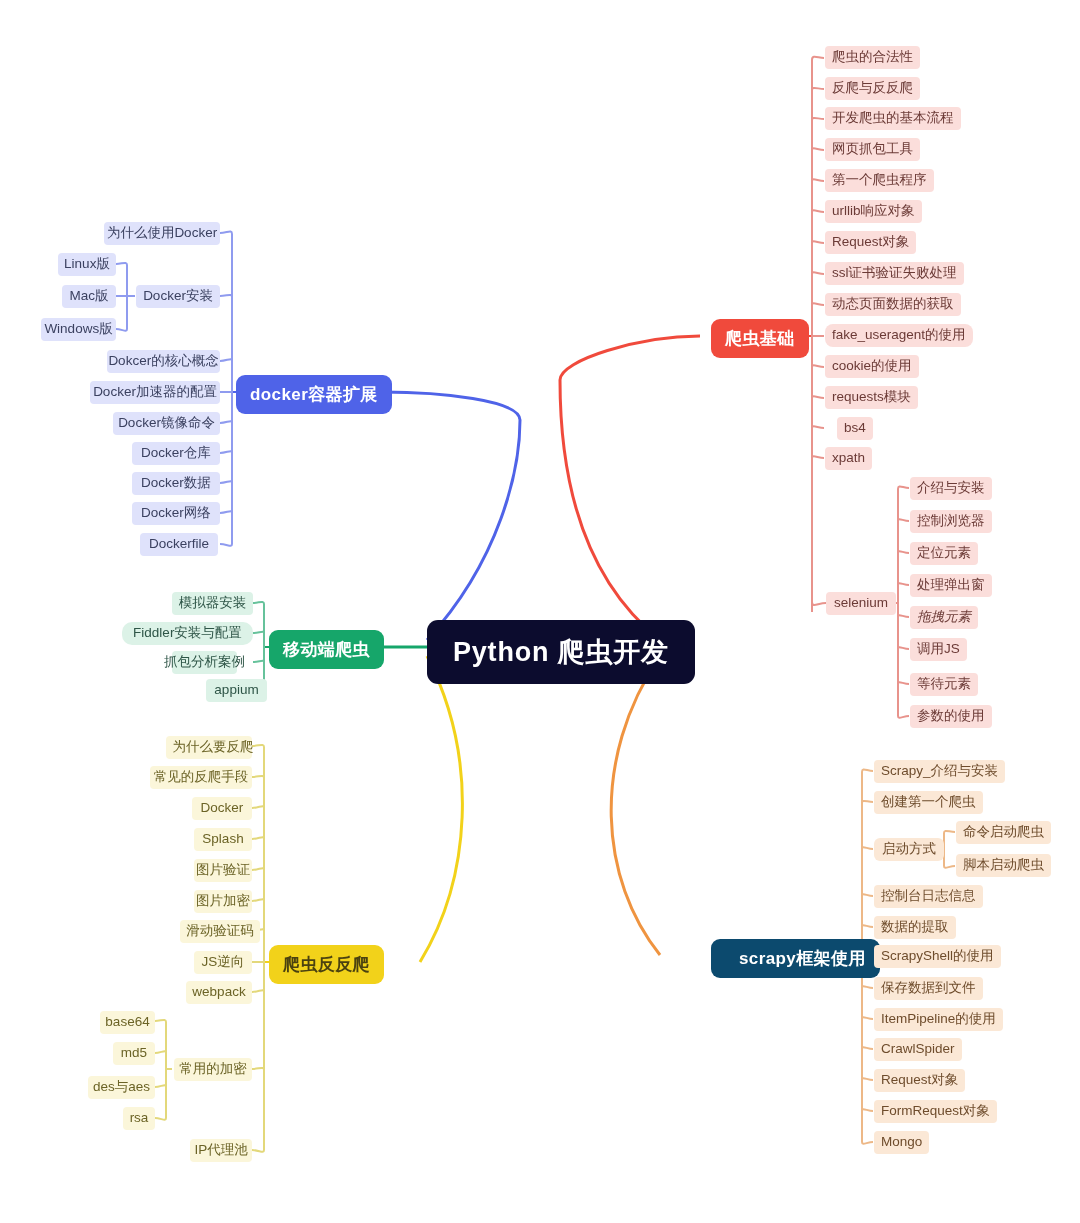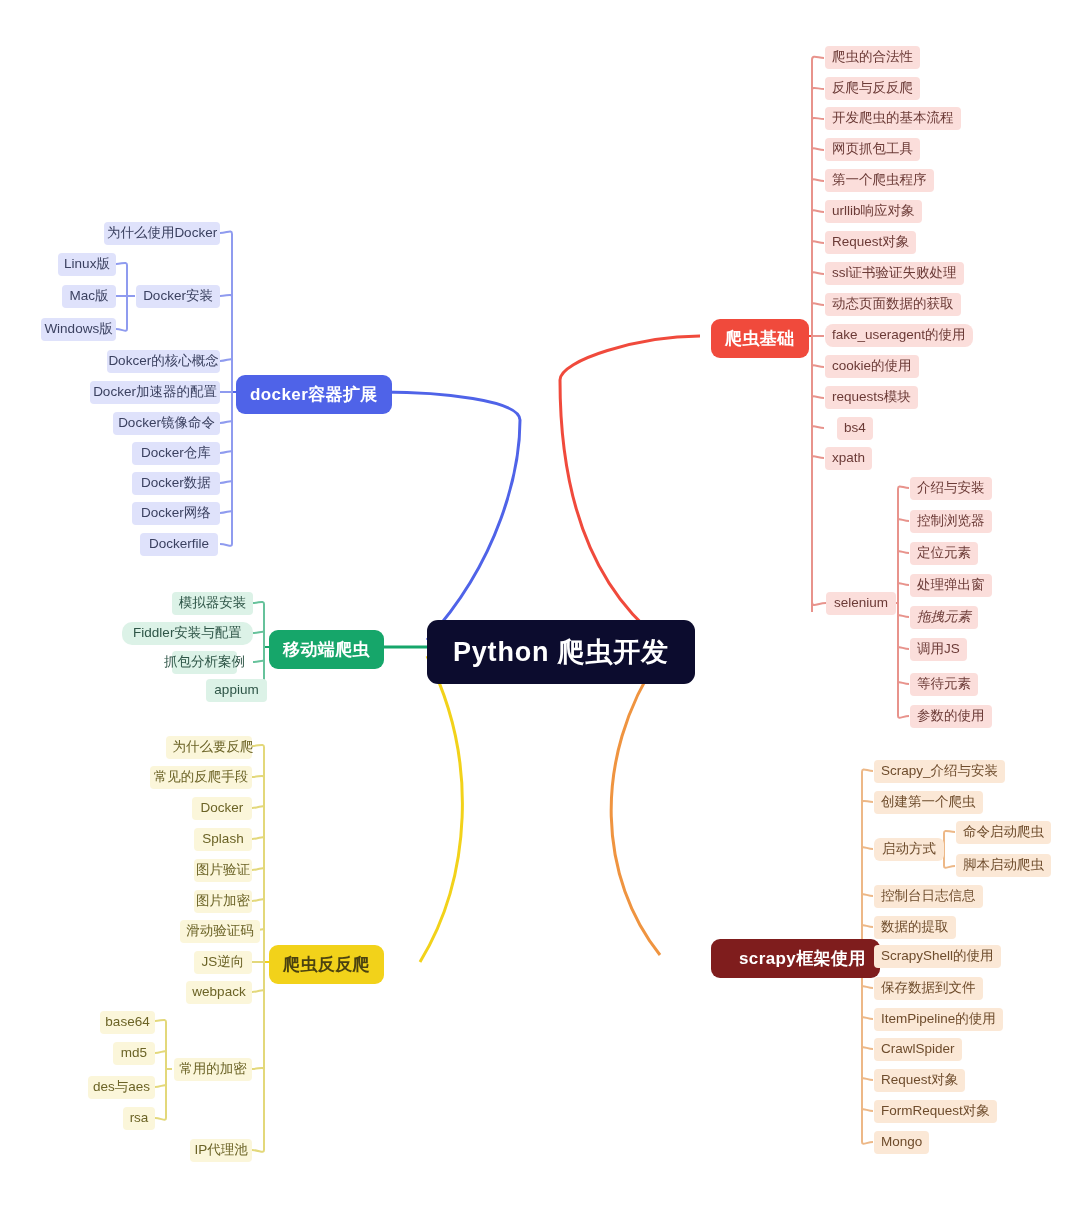--- a/index.html
+++ b/index.html
@@ -139,21 +139,21 @@
   </div>
   <div class="node branch" style="left:236px;top:375px;background:#4f63e8;">
     <span>docker容器扩展</span>
   </div>
   <div class="node branch" style="left:269px;top:630px;background:#16a66a;">
     <span>移动端爬虫</span>
   </div>
   <div class="node branch" style="left:269px;top:945px;background:#f2d21a;color:#4a4110;">
     <span>爬虫反反爬</span>
   </div>
-  <div class="node branch" style="left:711px;top:939px;background:#7f1d1d;padding-left:28px;">
+  <div class="node branch" style="left:711px;top:939px;background:#0c4a6e;padding-left:28px;">
     <span>scrapy框架使用</span>
   </div>
 
   <div class="node leaf t-red" style="left:825px;top:46px;">
     <span>爬虫的合法性</span>
     </div>
   <div class="node leaf t-red" style="left:825px;top:77px;">
     <span>反爬与反反爬</span>
     </div>
   <div class="node leaf t-red" style="left:825px;top:107px;">

